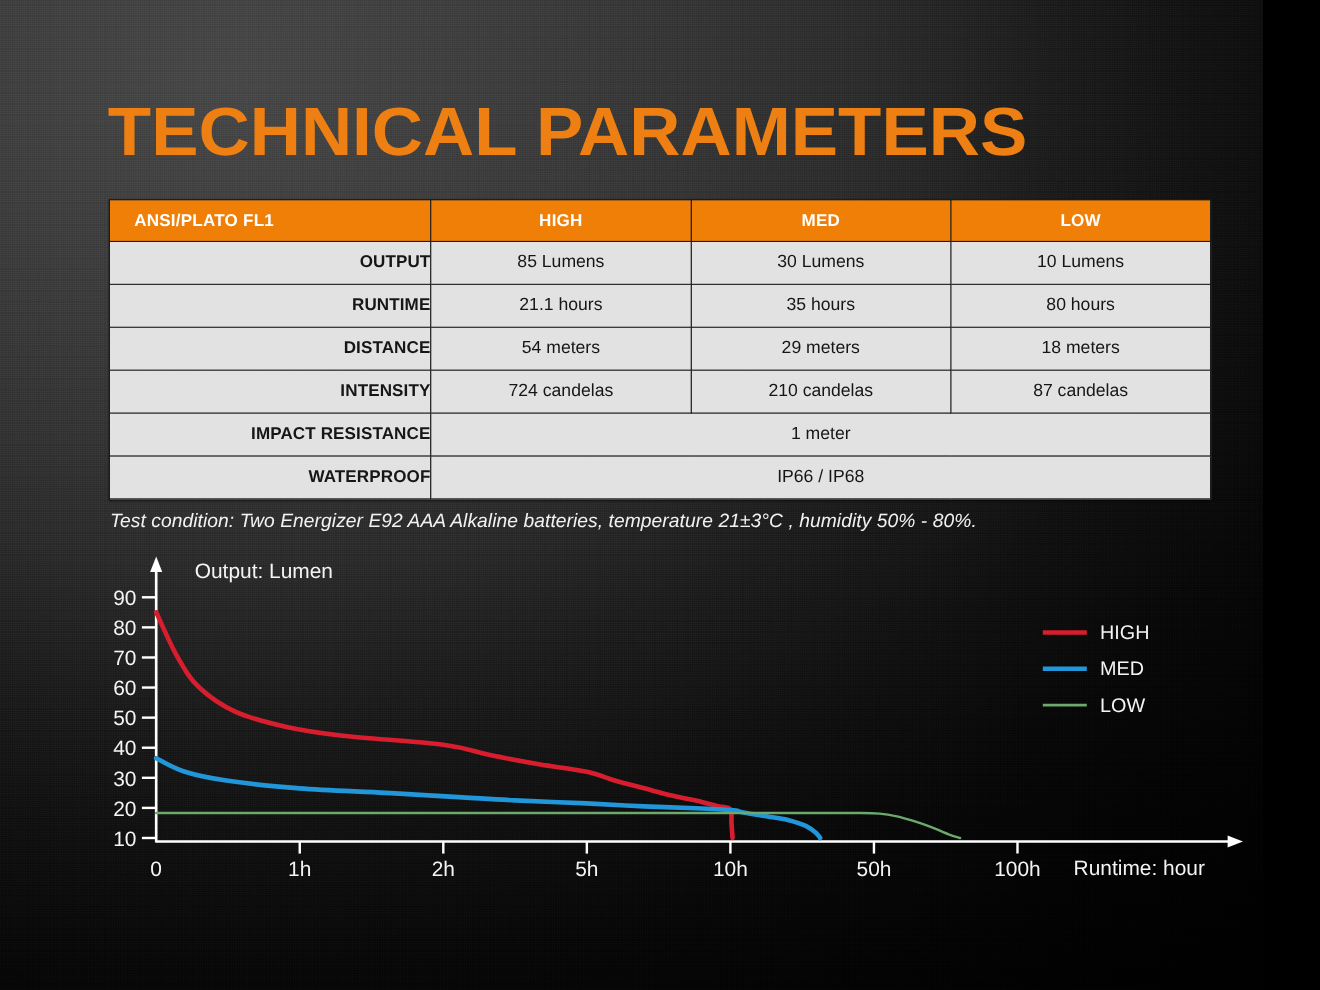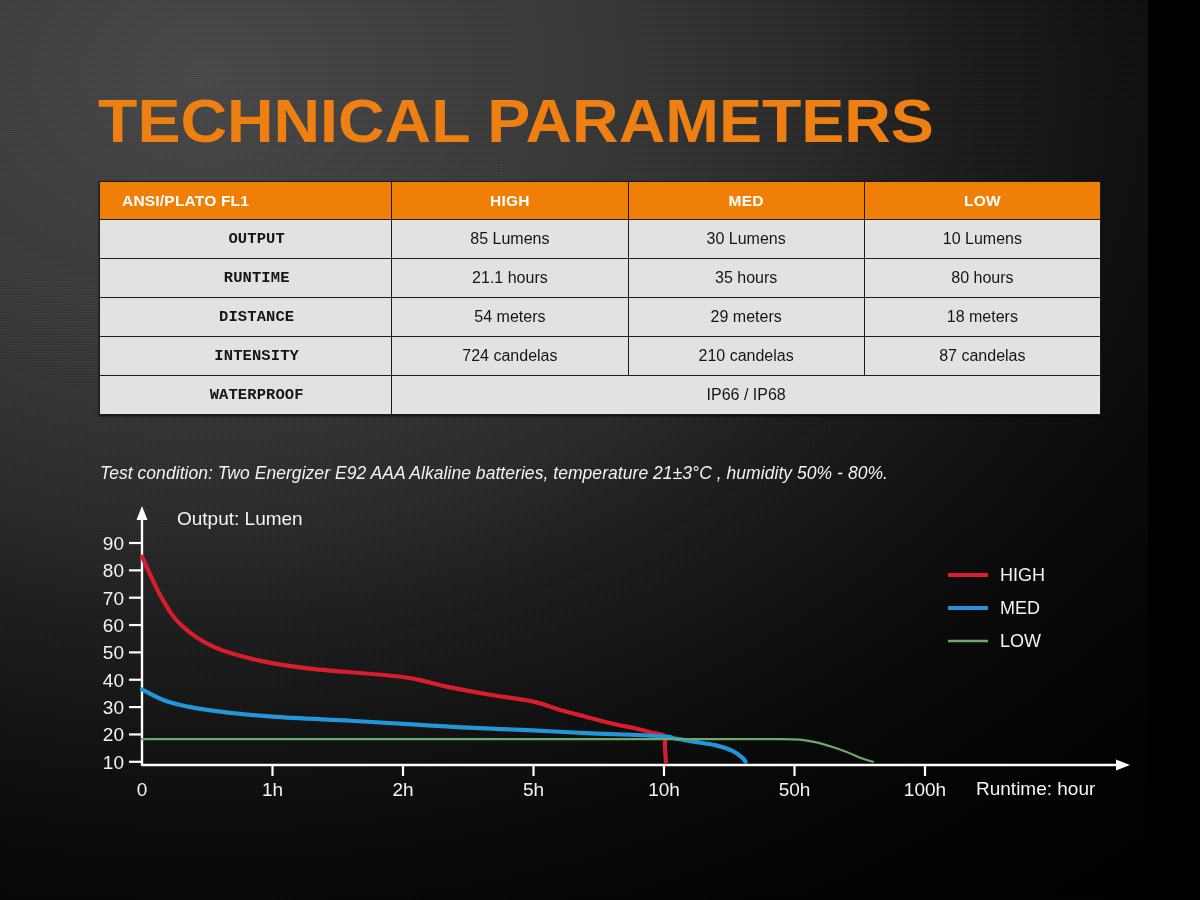--- a/index.html
+++ b/index.html
@@ -80,26 +80,25 @@
     text-align: left;
     padding-left: 22px;
   }
   #spec-table tbody td {
     background: #E2E2E2;
     color: #161616;
     font-size: 16px;
     text-align: center;
   }
   #spec-table tbody td.rowlabel {
-    text-align: center;
+    text-align: right;
     padding-left: 22px;
     font-weight: 700;
     font-size: 15.5px;
     letter-spacing: .1px;
-    font-family: Liberation Mono, monospace;
   }
   .col-label { width: 292px; }
   .col-data  { width: 236px; }
 
   
   #caption {
     position: absolute;
     left: 100px;
     top: 463px;
     font-size: 17.5px;
@@ -169,20 +168,24 @@
           <td class="rowlabel">DISTANCE</td>
           <td>54 meters</td>
           <td>29 meters</td>
           <td>18 meters</td>
         </tr>
         <tr>
           <td class="rowlabel">INTENSITY</td>
           <td>724 candelas</td>
           <td>210 candelas</td>
           <td>87 candelas</td>
+        </tr>
+        <tr>
+          <td class="rowlabel">IMPACT RESISTANCE</td>
+          <td colspan="3">1 meter</td>
         </tr>
         <tr>
           <td class="rowlabel">WATERPROOF</td>
           <td colspan="3">IP66 / IP68</td>
         </tr>
       </tbody>
     </table>
 
     <div id="caption">Test condition: Two Energizer E92 AAA Alkaline batteries, temperature 21±3°C , humidity 50% - 80%.</div>
 

